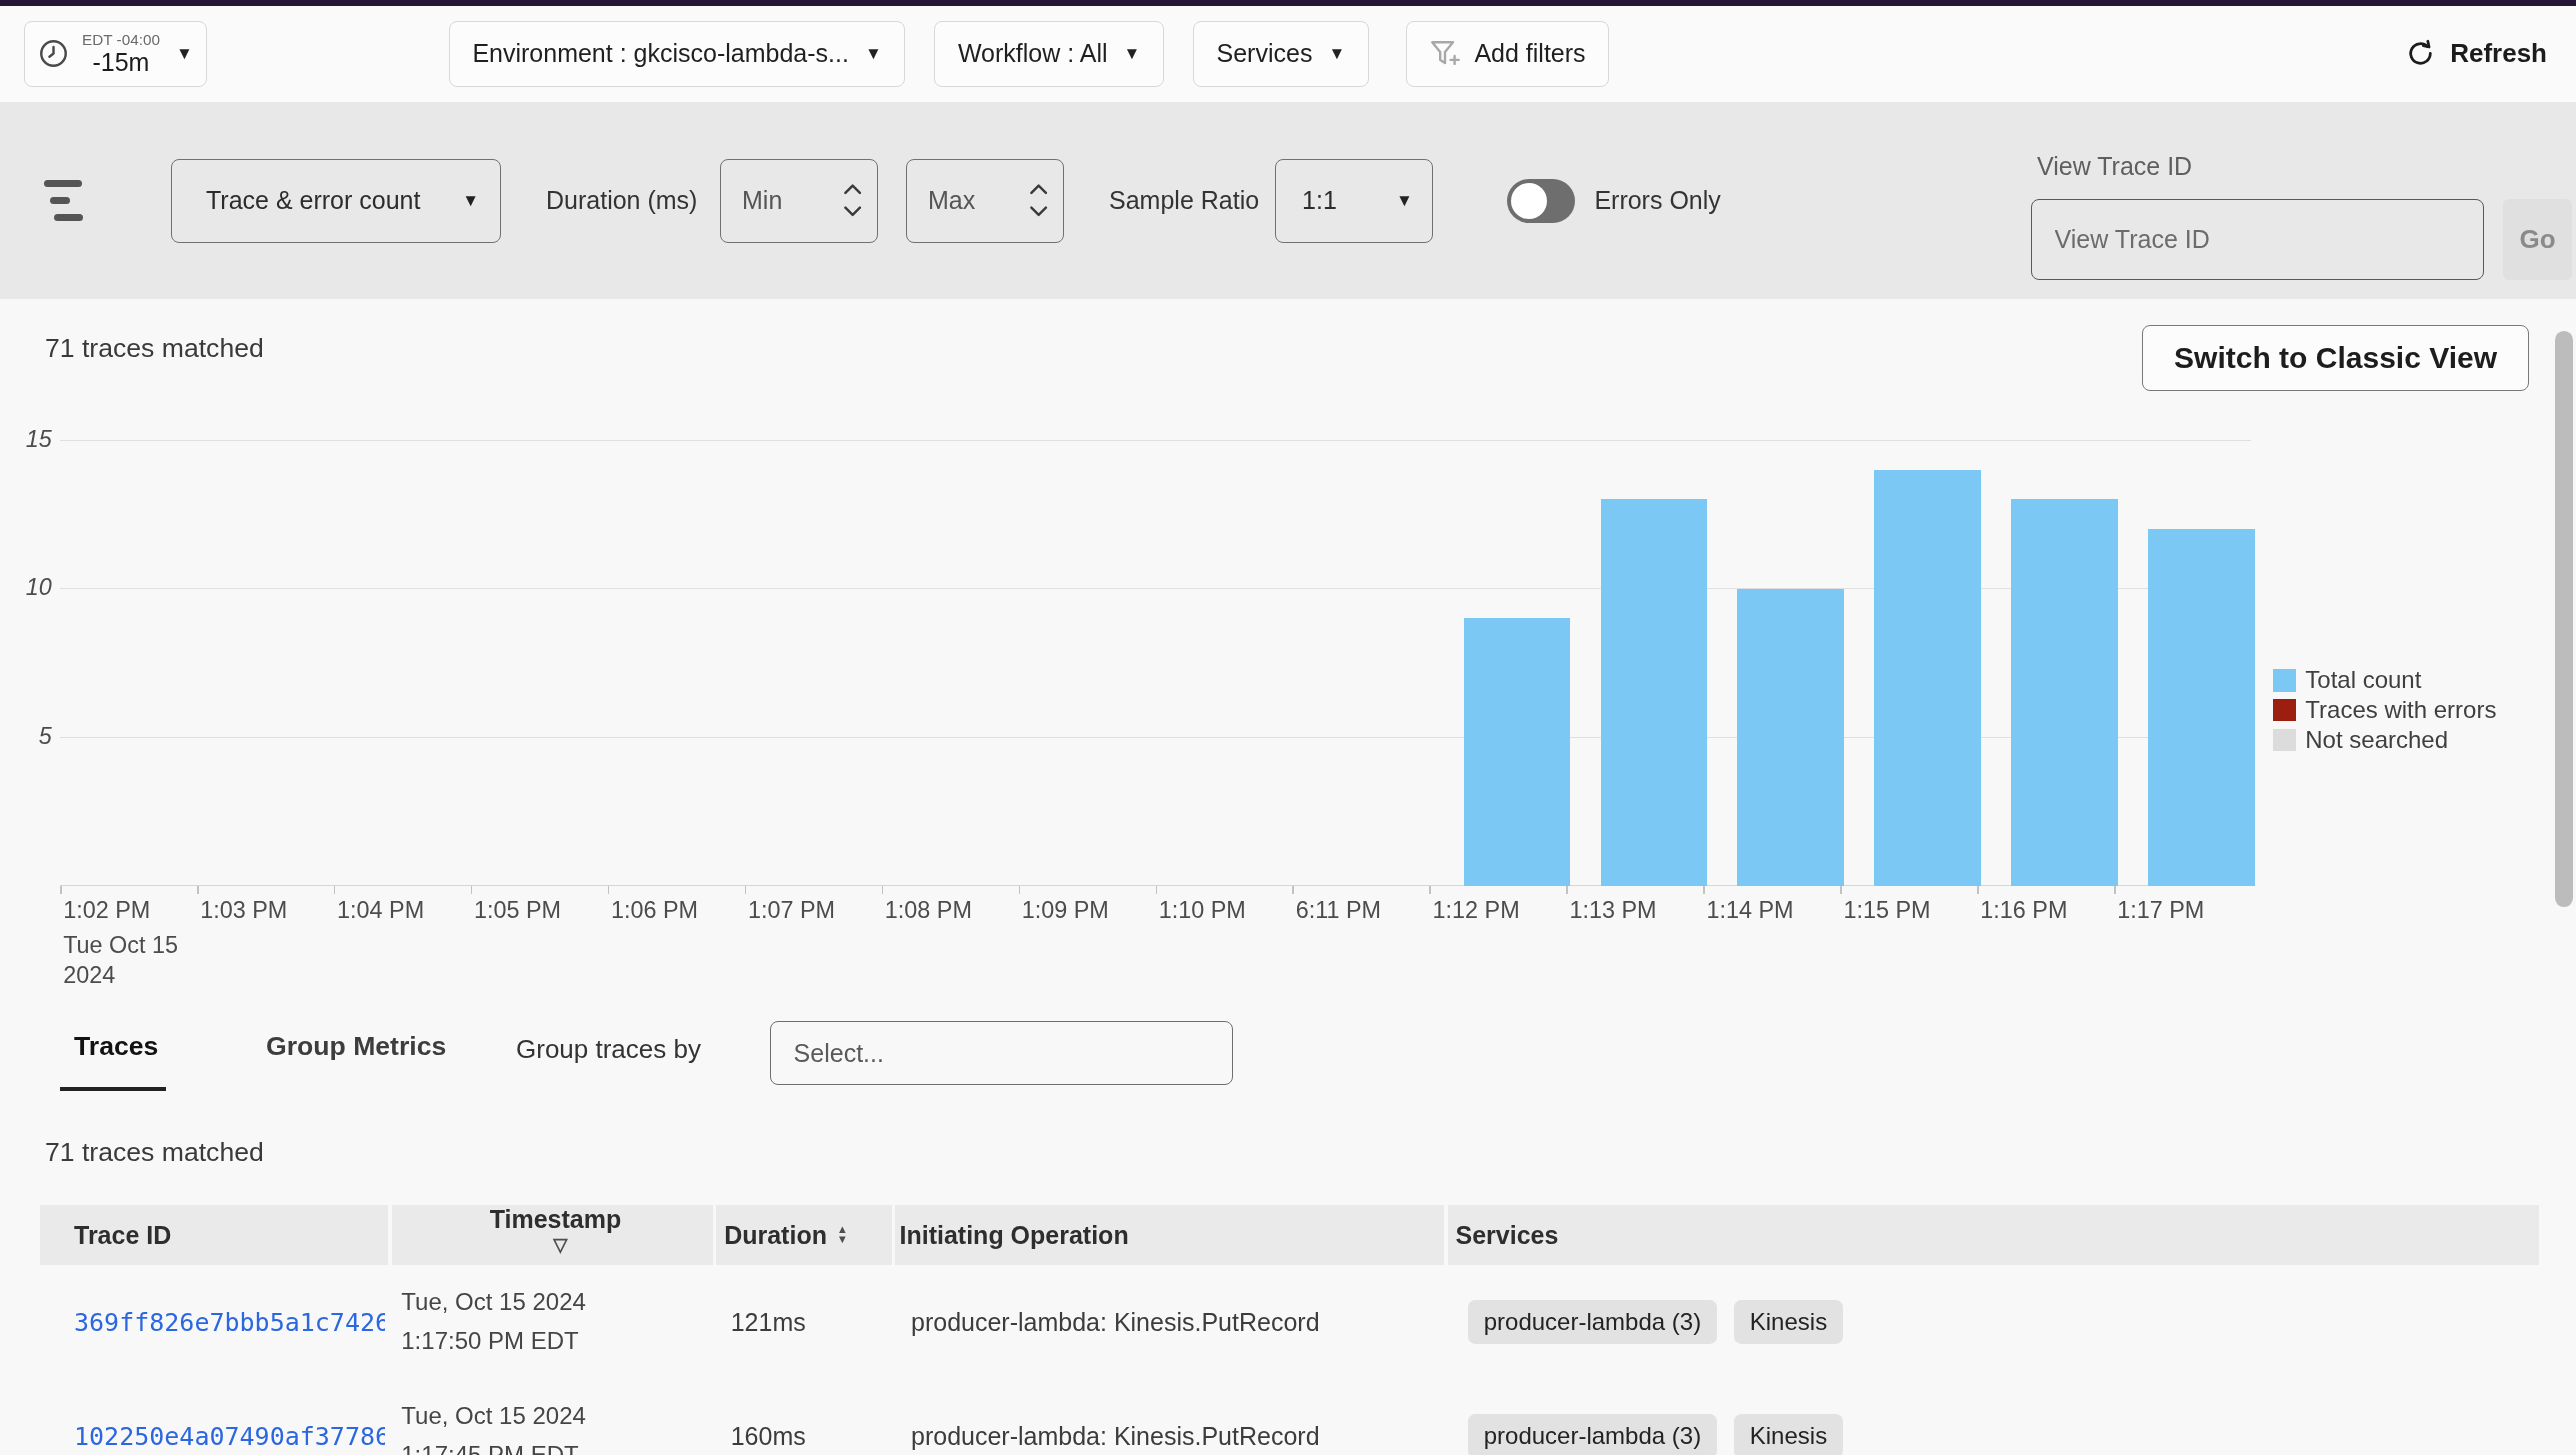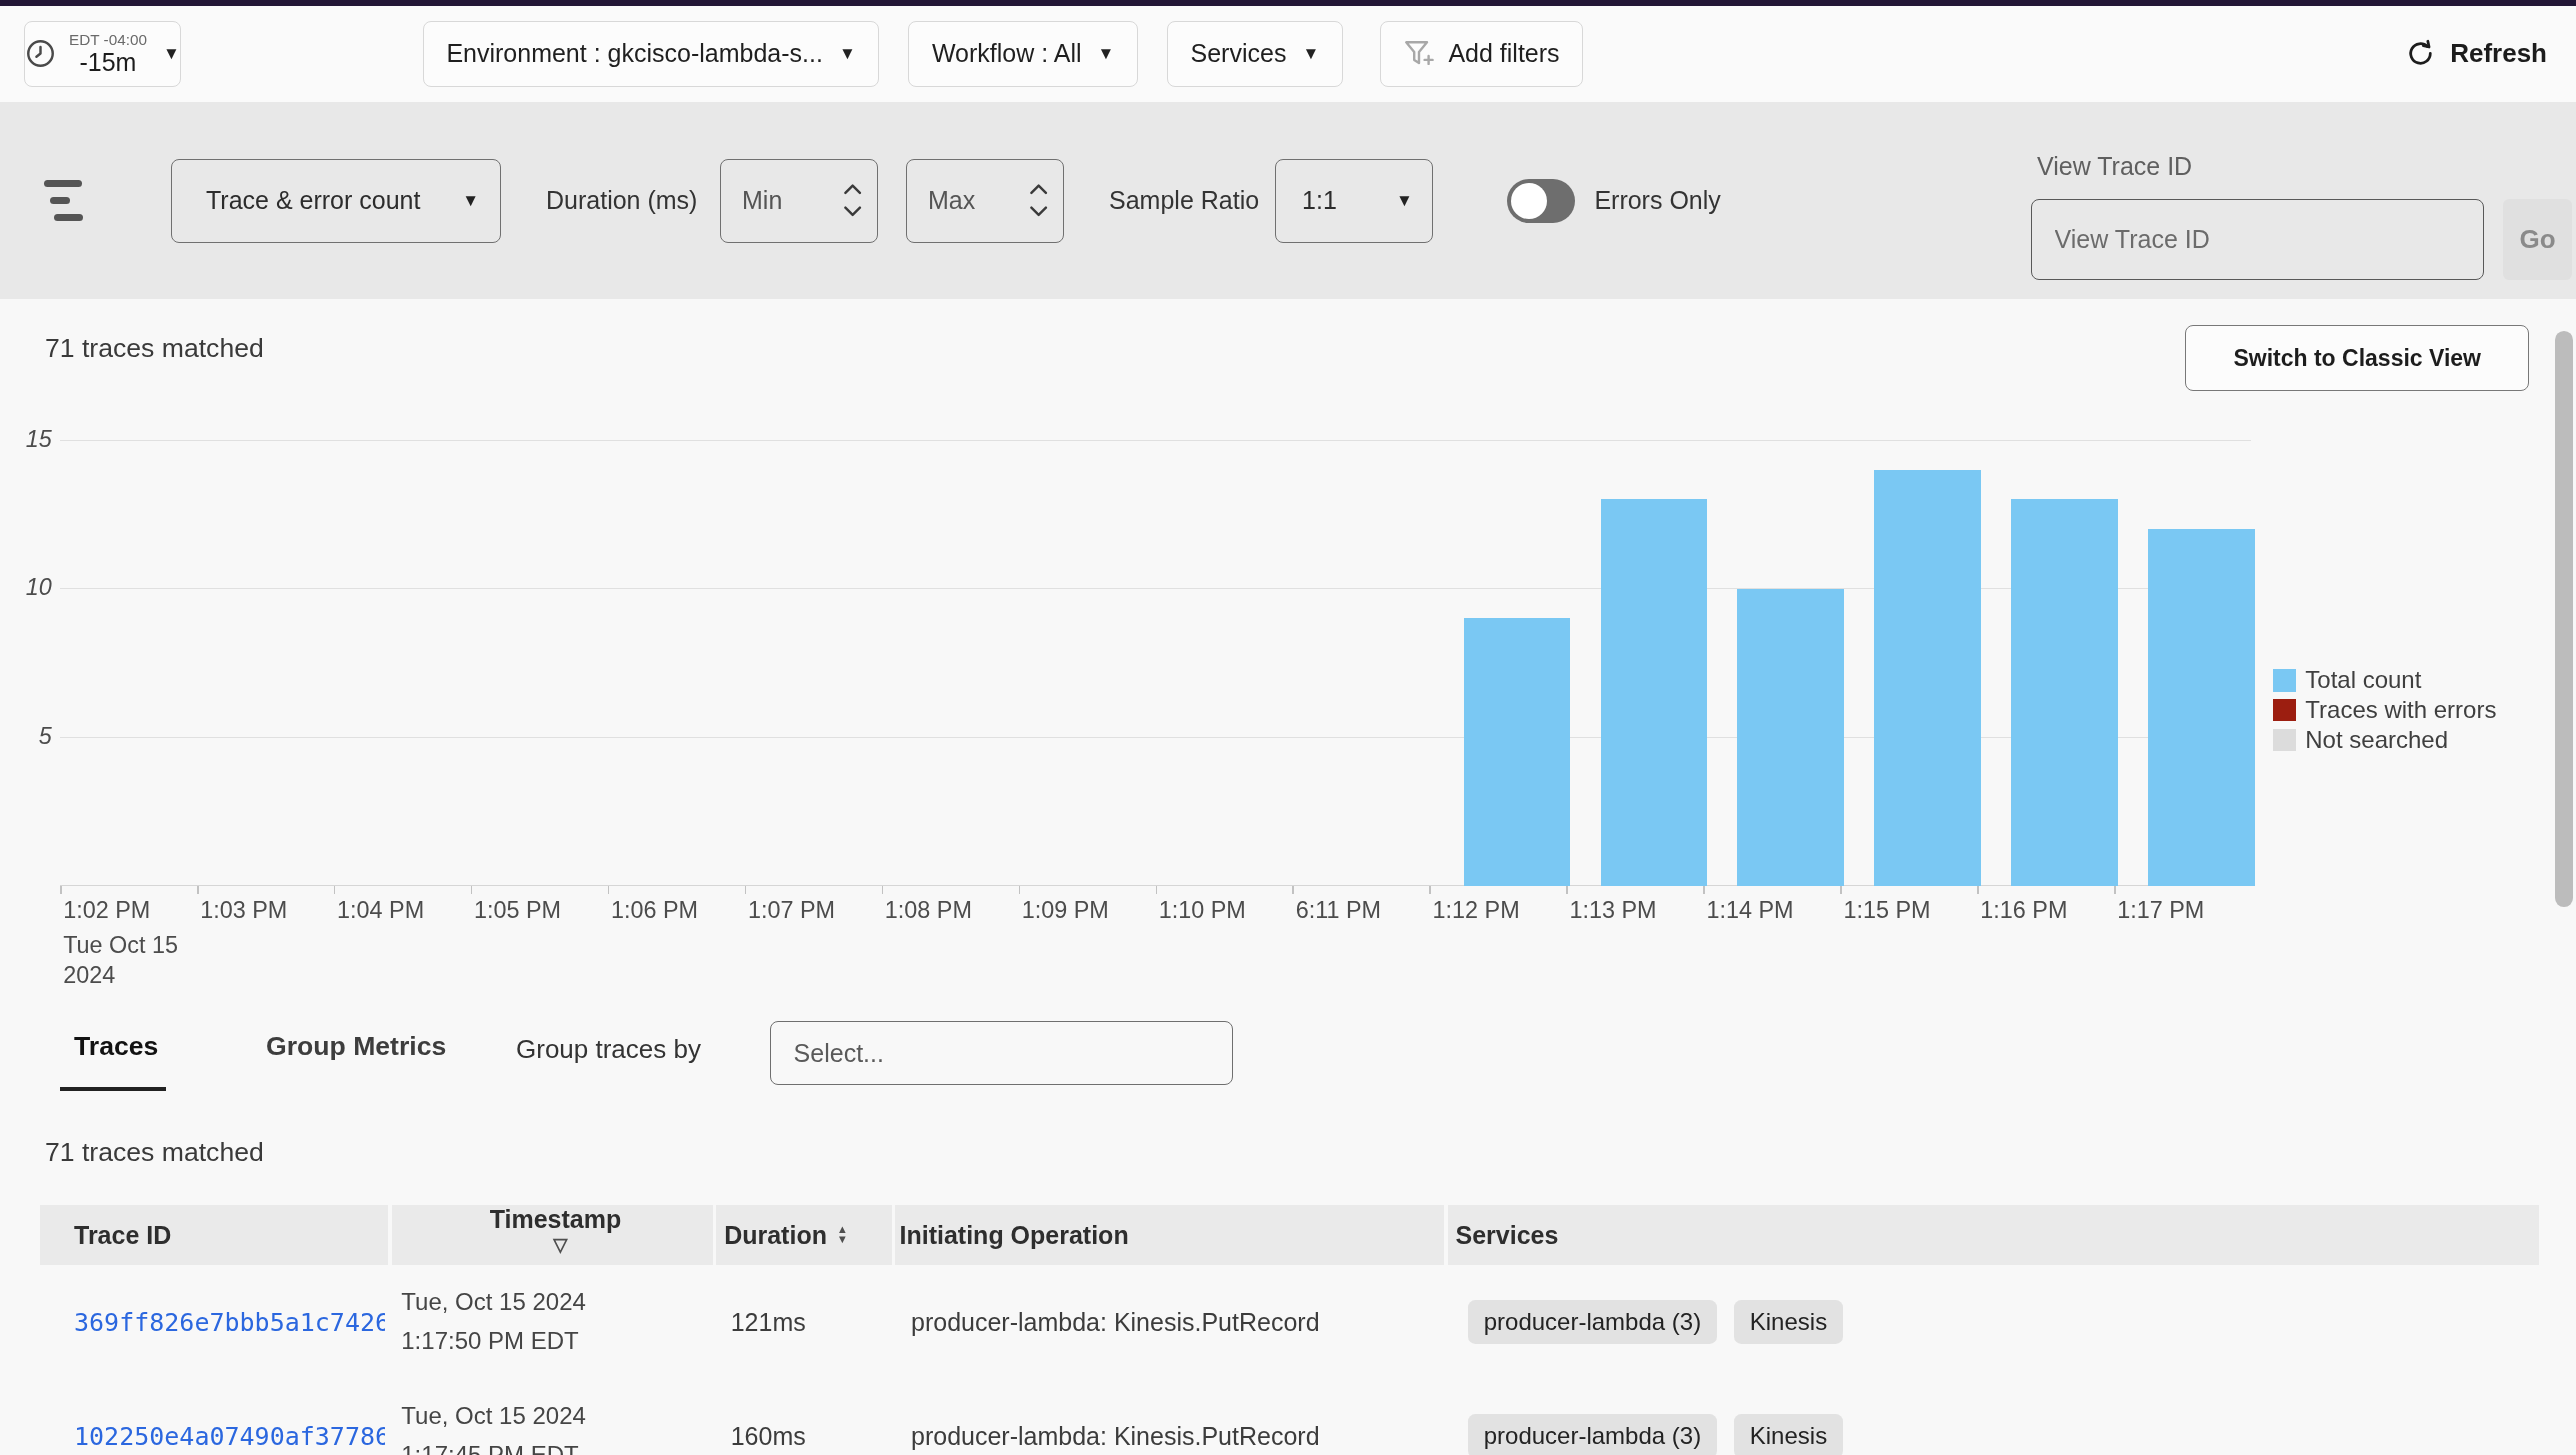--- a/index.html
+++ b/index.html
@@ -7,21 +7,21 @@
   body { font-family:"Liberation Sans", sans-serif; }
   .screen { position:relative; width:2576px; height:1456px; overflow:hidden; background:#f8f8f8; }
 
   
   .topbar { height:102px; background:#fafafa; }
   .topbar-accent { height:6.4px; background:#231636; }
   .topbar-row { height:95px; display:flex; align-items:center; padding:0 29px 0 24px; }
   .tb-btn { display:flex; align-items:center; height:66px; border:1.6px solid #d8d8d8; border-radius:8px;
             background:#fcfcfc; padding:0 22.6px; font-size:25px; color:#1f1f1f; cursor:pointer; }
   .caret { font-size:17px; color:#222; margin-left:16px; }
-  .time-btn { padding:0 0; }
+  .time-btn { padding:0 13px; }
   .time-col { display:flex; flex-direction:column; margin-left:13px; line-height:1.1; }
   .time-zone { font-size:15.3px; color:#6a6a6a; }
   .time-range { font-size:25px; color:#1c1c1c; }
   .env-btn { margin-left:242px; }
   .workflow-btn { margin-left:29px; }
   .services-btn { margin-left:29px; }
   .addfilters-btn { margin-left:37px; }
   .addfilters-btn .label { margin-left:13px; }
   .tb-spacer { flex:1; }
   .refresh-btn { display:flex; align-items:center; gap:14.5px; background:none; border:none;
@@ -51,21 +51,21 @@
   .traceid-input { position:absolute; left:2031px; top:97px; width:453px; height:81px; border:1.6px solid #585858;
                    border-radius:8px; background:#e8e8e8; font-size:25px; color:#6b6b6b; padding:0 22.6px;
                    font-family:"Liberation Sans", sans-serif; }
   .traceid-input::placeholder { color:#6b6b6b; opacity:1; }
   .go-btn { position:absolute; left:2503px; top:97px; width:69px; height:81px; background:#e0e0e0; border:none;
             border-radius:6.4px; font-size:26px; font-weight:bold; color:#8a8a8a; cursor:pointer; }
 
   
   main { position:relative; height:1157px; background:#f8f8f8; }
   .summary-text { position:absolute; left:45px; top:34px; font-size:26.6px; color:#3a3a3a; }
-  .switch-btn { position:absolute; right:47px; top:26px; height:66px; padding:0 47px; font-size:23px; font-weight:bold;
+  .switch-btn { position:absolute; right:47px; top:26px; height:66px; padding:0 31px; font-size:30px; font-weight:bold;
                 color:#1d1d1d; background:#fcfcfc; border:1.6px solid #787878; border-radius:8px; cursor:pointer; }
 
   
   .chart { position:absolute; left:60px; top:141px; width:2191px; height:446px; }
   .gridline { position:absolute; left:0; right:0; height:0.8px; background:#e0e0e0; }
   .baseline { position:absolute; left:0; right:0; bottom:0; height:0.8px; background:#d6d6d6; }
   .bars-row { position:absolute; inset:0; display:flex; }
   .slot { flex:1; position:relative; }
   .slot .tick { position:absolute; left:0; bottom:-8px; width:1.6px; height:8px; background:#c2c2c2; }
   .bar { position:absolute; bottom:0; left:25%; width:78%; }

